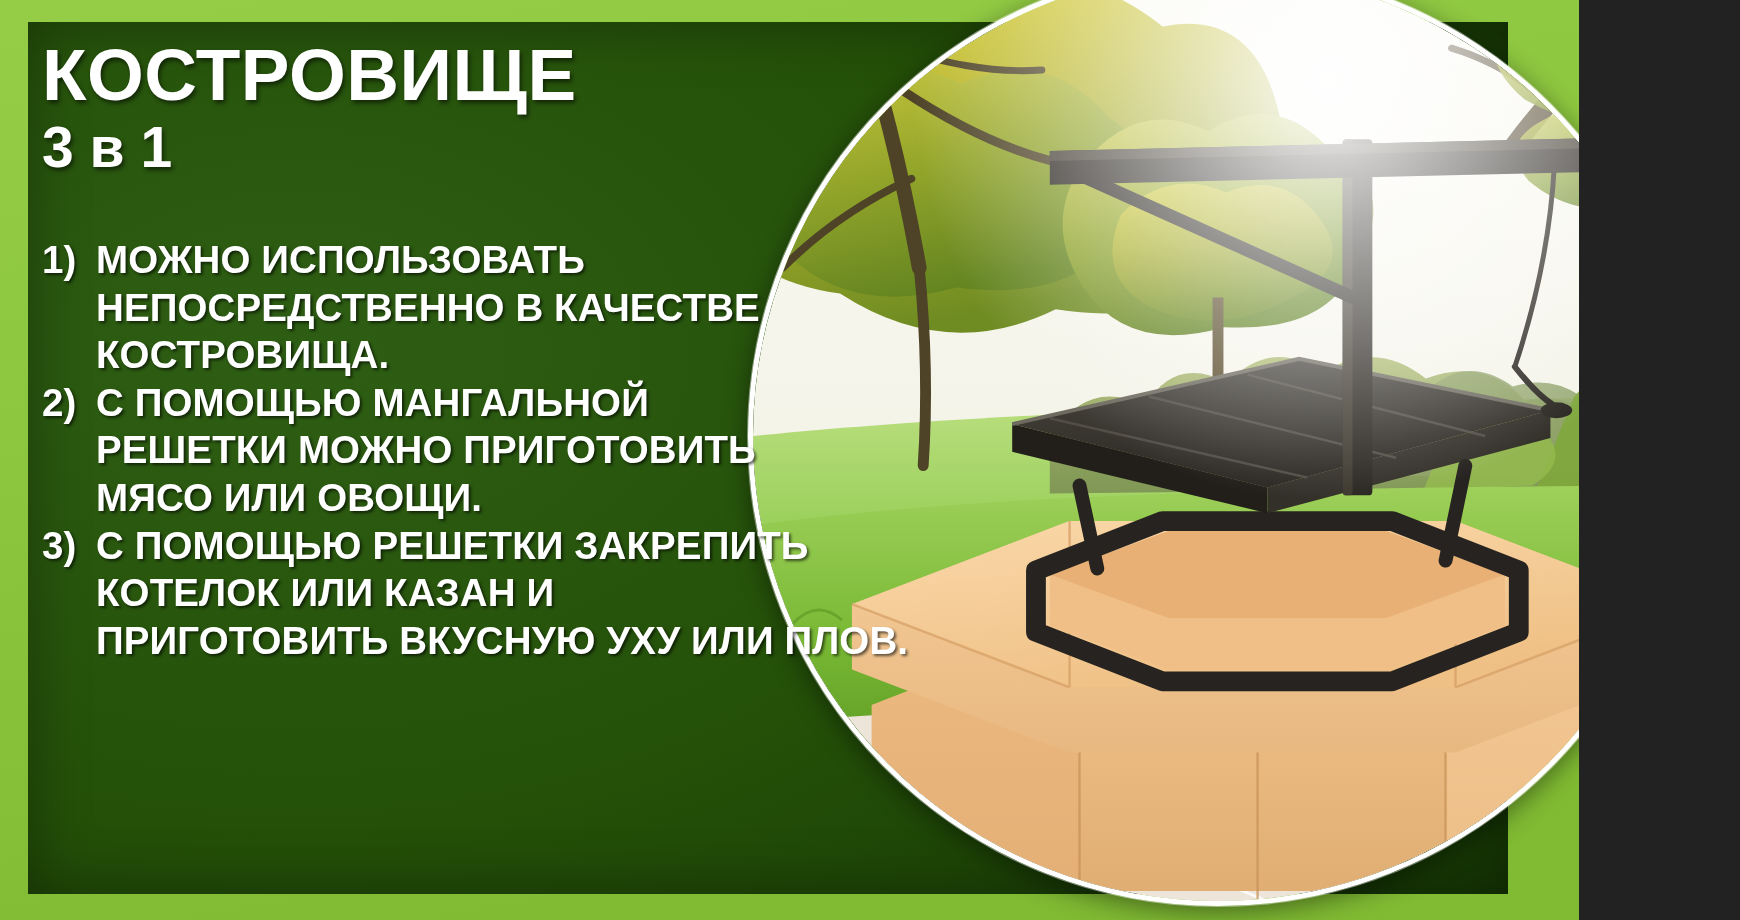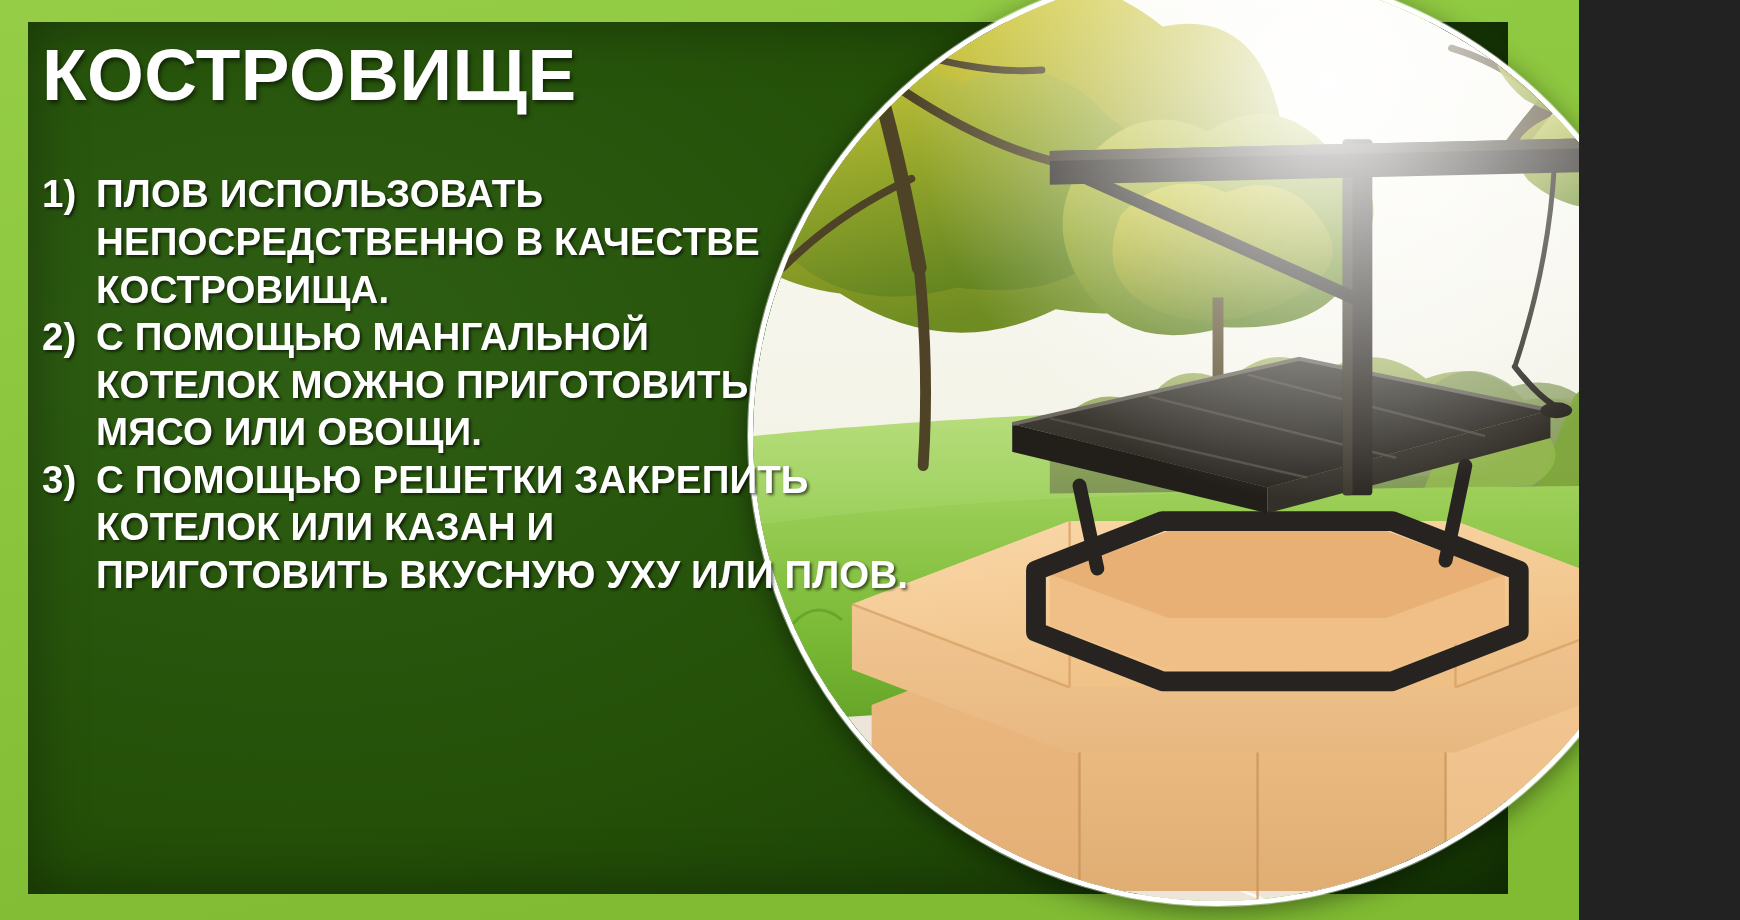--- a/index.html
+++ b/index.html
@@ -346,32 +346,33 @@
         <path d="M770 400 q22 28 38 38" stroke="#2B2722" stroke-width="6" fill="none" stroke-linecap="round"></path>
         <ellipse cx="812" cy="444" rx="16" ry="8" fill="#2B2722"></ellipse>
 
         <rect x="0" y="0" width="940" height="940" fill="url(#glowG)"></rect>
       </g>
     </svg>
   </div>
 
   <div class="copy">
     <h1 class="title">КОСТРОВИЩЕ</h1>
+    <div class="subtitle">3 в 1</div>
 
     <ul class="list">
       <li>
         <span class="marker">1)</span>
-        <span class="item-text">ПЛОВ ИСПОЛЬЗОВАТЬ
+        <span class="item-text">МОЖНО ИСПОЛЬЗОВАТЬ
 НЕПОСРЕДСТВЕННО В КАЧЕСТВЕ
 КОСТРОВИЩА.</span>
       </li>
       <li>
         <span class="marker">2)</span>
         <span class="item-text">С ПОМОЩЬЮ МАНГАЛЬНОЙ
-КОТЕЛОК МОЖНО ПРИГОТОВИТЬ
+РЕШЕТКИ МОЖНО ПРИГОТОВИТЬ
 МЯСО ИЛИ ОВОЩИ.</span>
       </li>
       <li>
         <span class="marker">3)</span>
         <span class="item-text">С ПОМОЩЬЮ РЕШЕТКИ ЗАКРЕПИТЬ
 КОТЕЛОК ИЛИ КАЗАН И
 ПРИГОТОВИТЬ ВКУСНУЮ УХУ ИЛИ ПЛОВ.</span>
       </li>
     </ul>
   </div>

